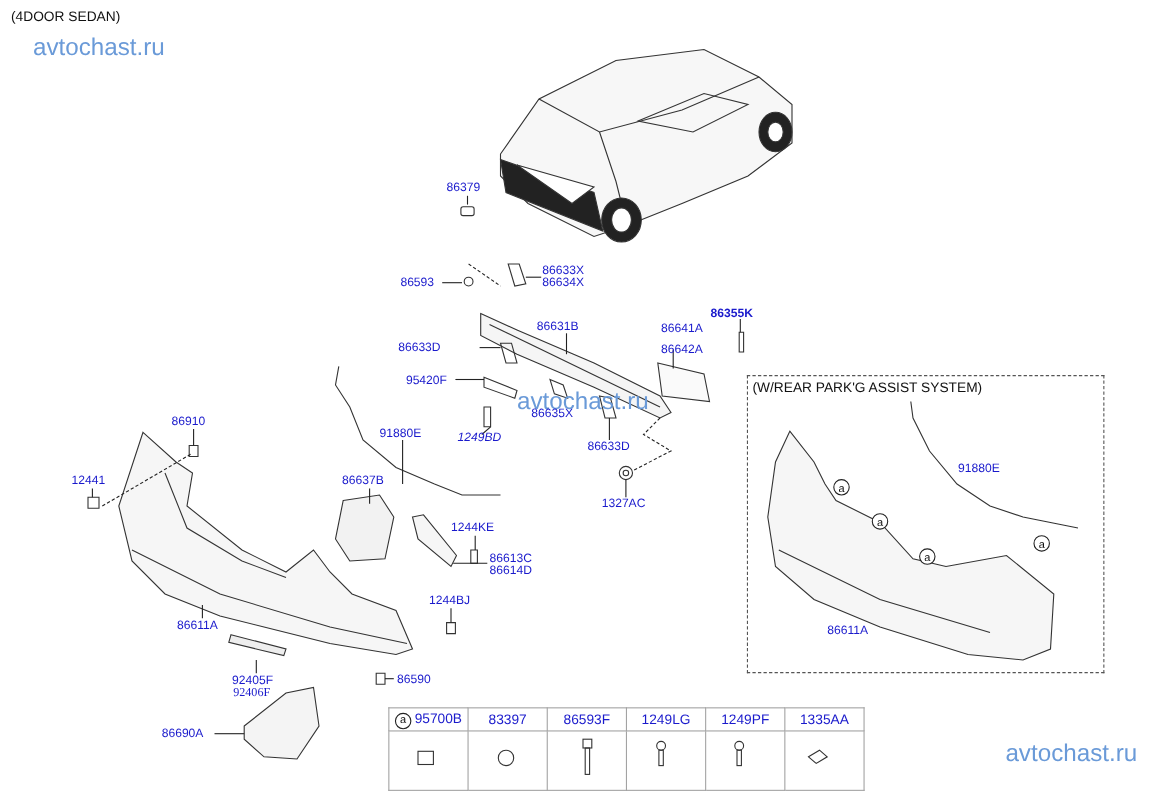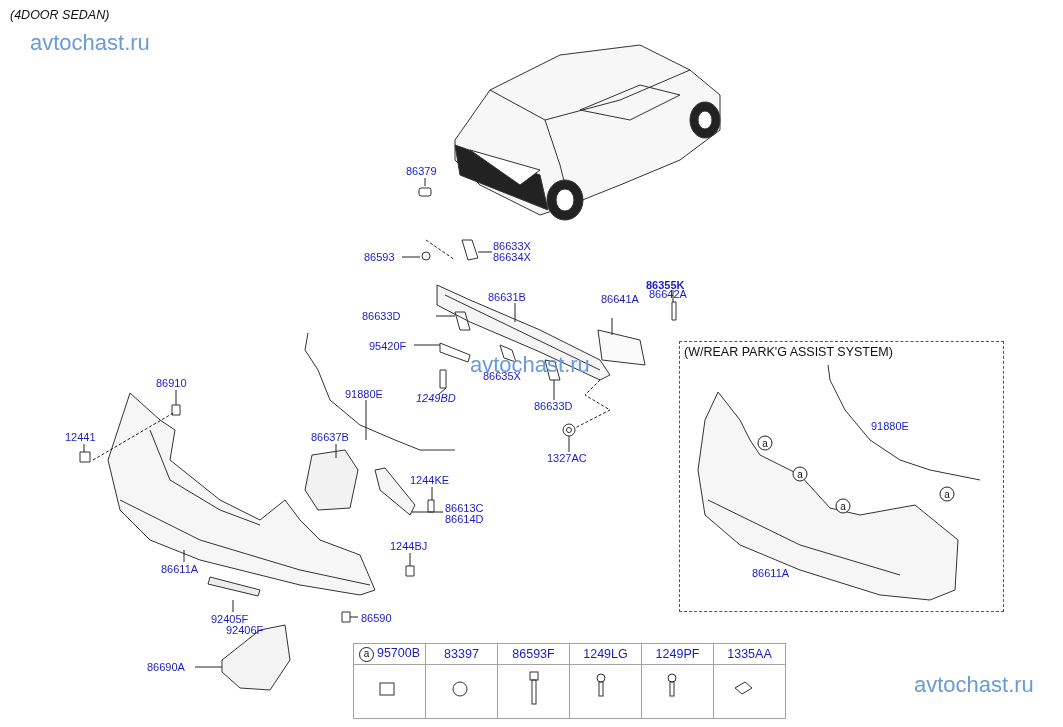--- a/index.html
+++ b/index.html
@@ -130,51 +130,51 @@
     <path d="M735,688 L745,682 L752,688 L742,694 Z"></path>
   </g>
   <g font-family="Liberation Sans, sans-serif" font-size="10" fill="#111" text-anchor="middle">
     <text x="765" y="447">a</text>
     <text x="800" y="478">a</text>
     <text x="843" y="510">a</text>
     <text x="947" y="498">a</text>
   </g>
 </svg>
 
-<div class="blk" style="left:10px;top:8px;font-style:italic;">(4DOOR SEDAN)</div>
+<div class="blk" style="left:10px;top:8px;">(4DOOR SEDAN)</div>
 <div class="wm" style="left:30px;top:30px;">avtochast.ru</div>
 <div class="wm" style="left:470px;top:352px;">avtochast.ru</div>
 <div class="wm" style="left:914px;top:672px;">avtochast.ru</div>
 
 <div class="lbl" style="left:406px;top:165px;">86379</div>
 <div class="lbl" style="left:364px;top:251px;">86593</div>
 <div class="lbl" style="left:493px;top:240px;">86633X</div>
 <div class="lbl" style="left:493px;top:251px;">86634X</div>
 <div class="lbl" style="left:488px;top:291px;">86631B</div>
 <div class="lbl" style="left:601px;top:293px;">86641A</div>
-<div class="lbl" style="left:601px;top:288px;margin-left:48px;">86642A</div>
+<div class="lbl" style="left:601px;top:312px;">86642A</div>
 <div class="lbl" style="left:646px;top:279px;font-weight:bold;">86355K</div>
 <div class="lbl" style="left:362px;top:310px;">86633D</div>
 <div class="lbl" style="left:369px;top:340px;">95420F</div>
 <div class="lbl" style="left:483px;top:370px;">86635X</div>
 <div class="lbl" style="left:416px;top:392px;font-style:italic;">1249BD</div>
 <div class="lbl" style="left:534px;top:400px;">86633D</div>
 <div class="lbl" style="left:547px;top:452px;">1327AC</div>
 <div class="lbl" style="left:156px;top:377px;">86910</div>
 <div class="lbl" style="left:345px;top:388px;">91880E</div>
 <div class="lbl" style="left:65px;top:431px;">12441</div>
 <div class="lbl" style="left:311px;top:431px;">86637B</div>
 <div class="lbl" style="left:410px;top:474px;">1244KE</div>
 <div class="lbl" style="left:445px;top:502px;">86613C</div>
 <div class="lbl" style="left:445px;top:513px;">86614D</div>
 <div class="lbl" style="left:390px;top:540px;">1244BJ</div>
 <div class="lbl" style="left:161px;top:563px;">86611A</div>
 <div class="lbl" style="left:361px;top:612px;">86590</div>
 <div class="lbl" style="left:211px;top:613px;">92405F</div>
-<div class="lbl" style="left:226px;top:624px;">92406F</div>
+<div class="lbl" style="left:212px;top:624px;font-family:Liberation Serif, serif;">92406F</div>
 <div class="lbl" style="left:147px;top:661px;">86690A</div>
 
 <div class="boxa"></div>
 <div class="blk" style="left:684px;top:345px;">(W/REAR PARK'G ASSIST SYSTEM)</div>
 <div class="lbl" style="left:871px;top:420px;">91880E</div>
 <div class="lbl" style="left:752px;top:567px;">86611A</div>
 
 <table class="ptable">
   <tbody>
       <tr class="h">

